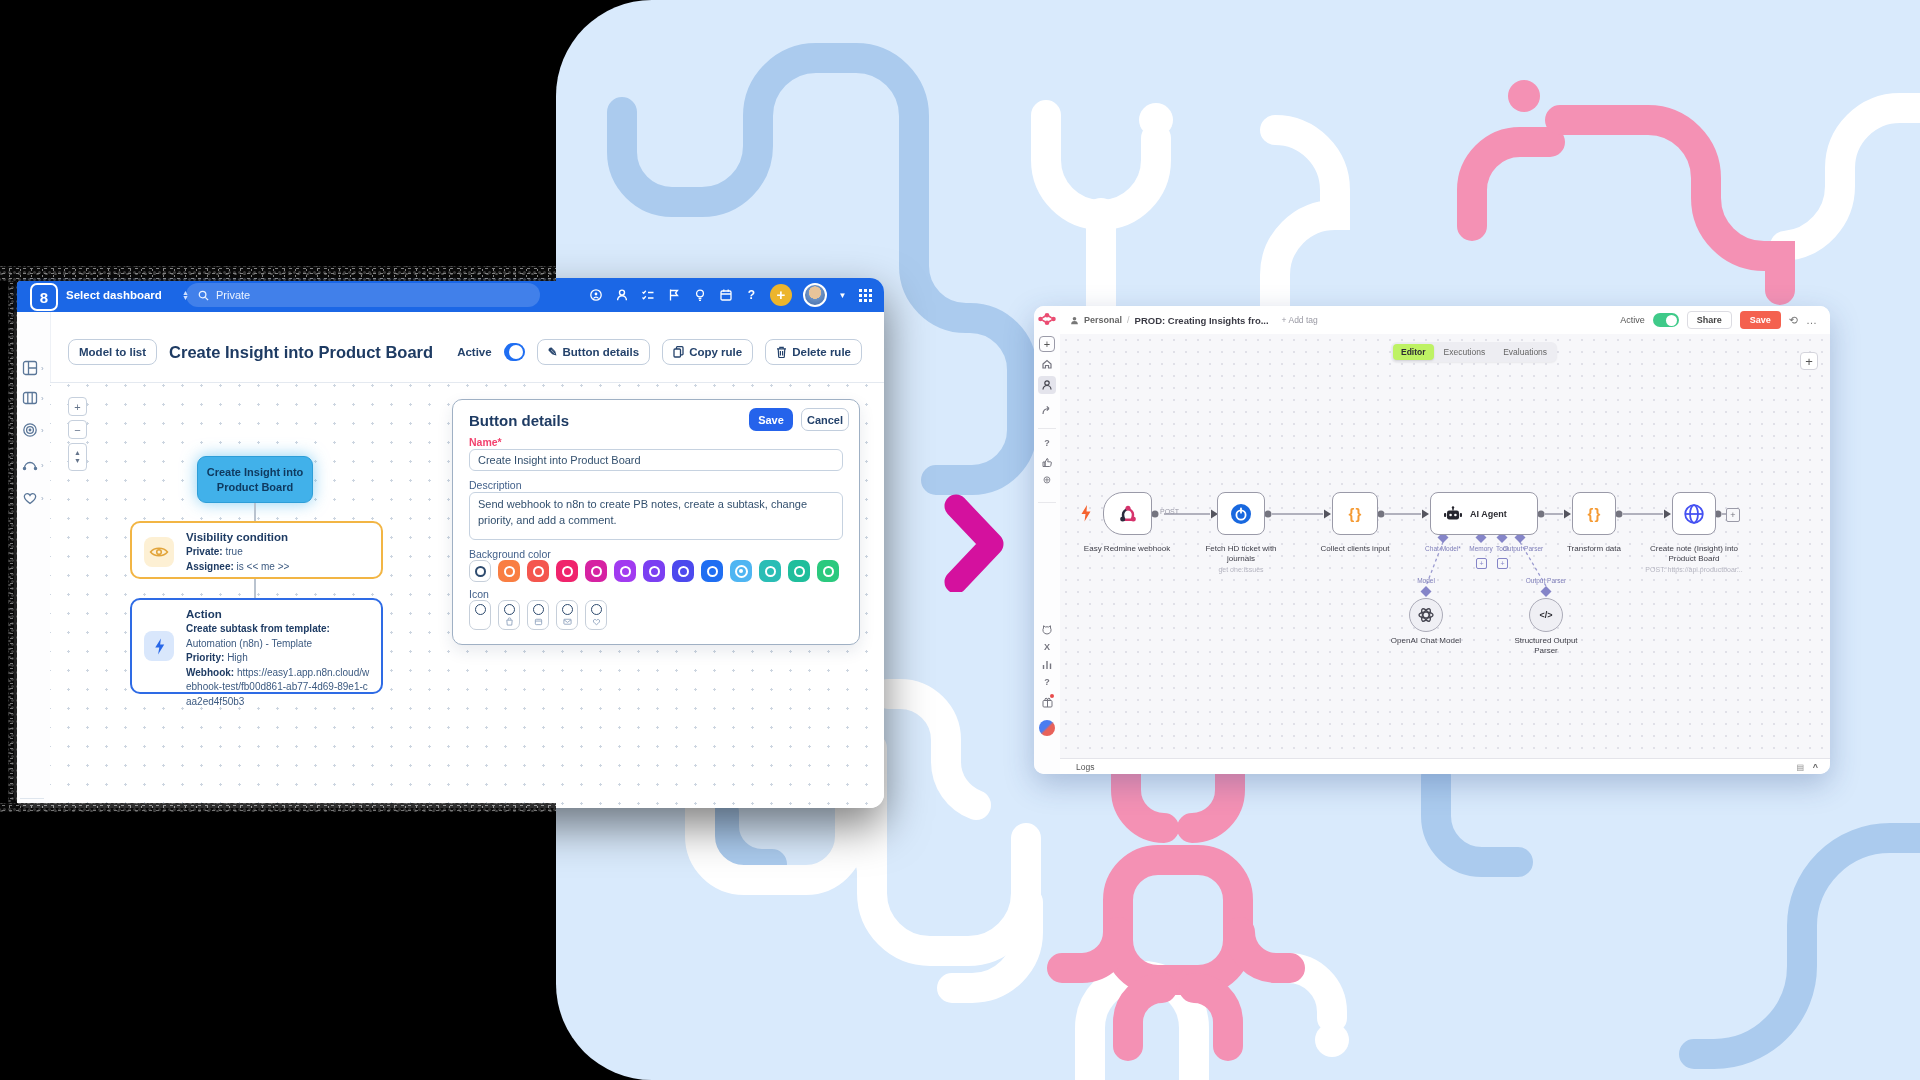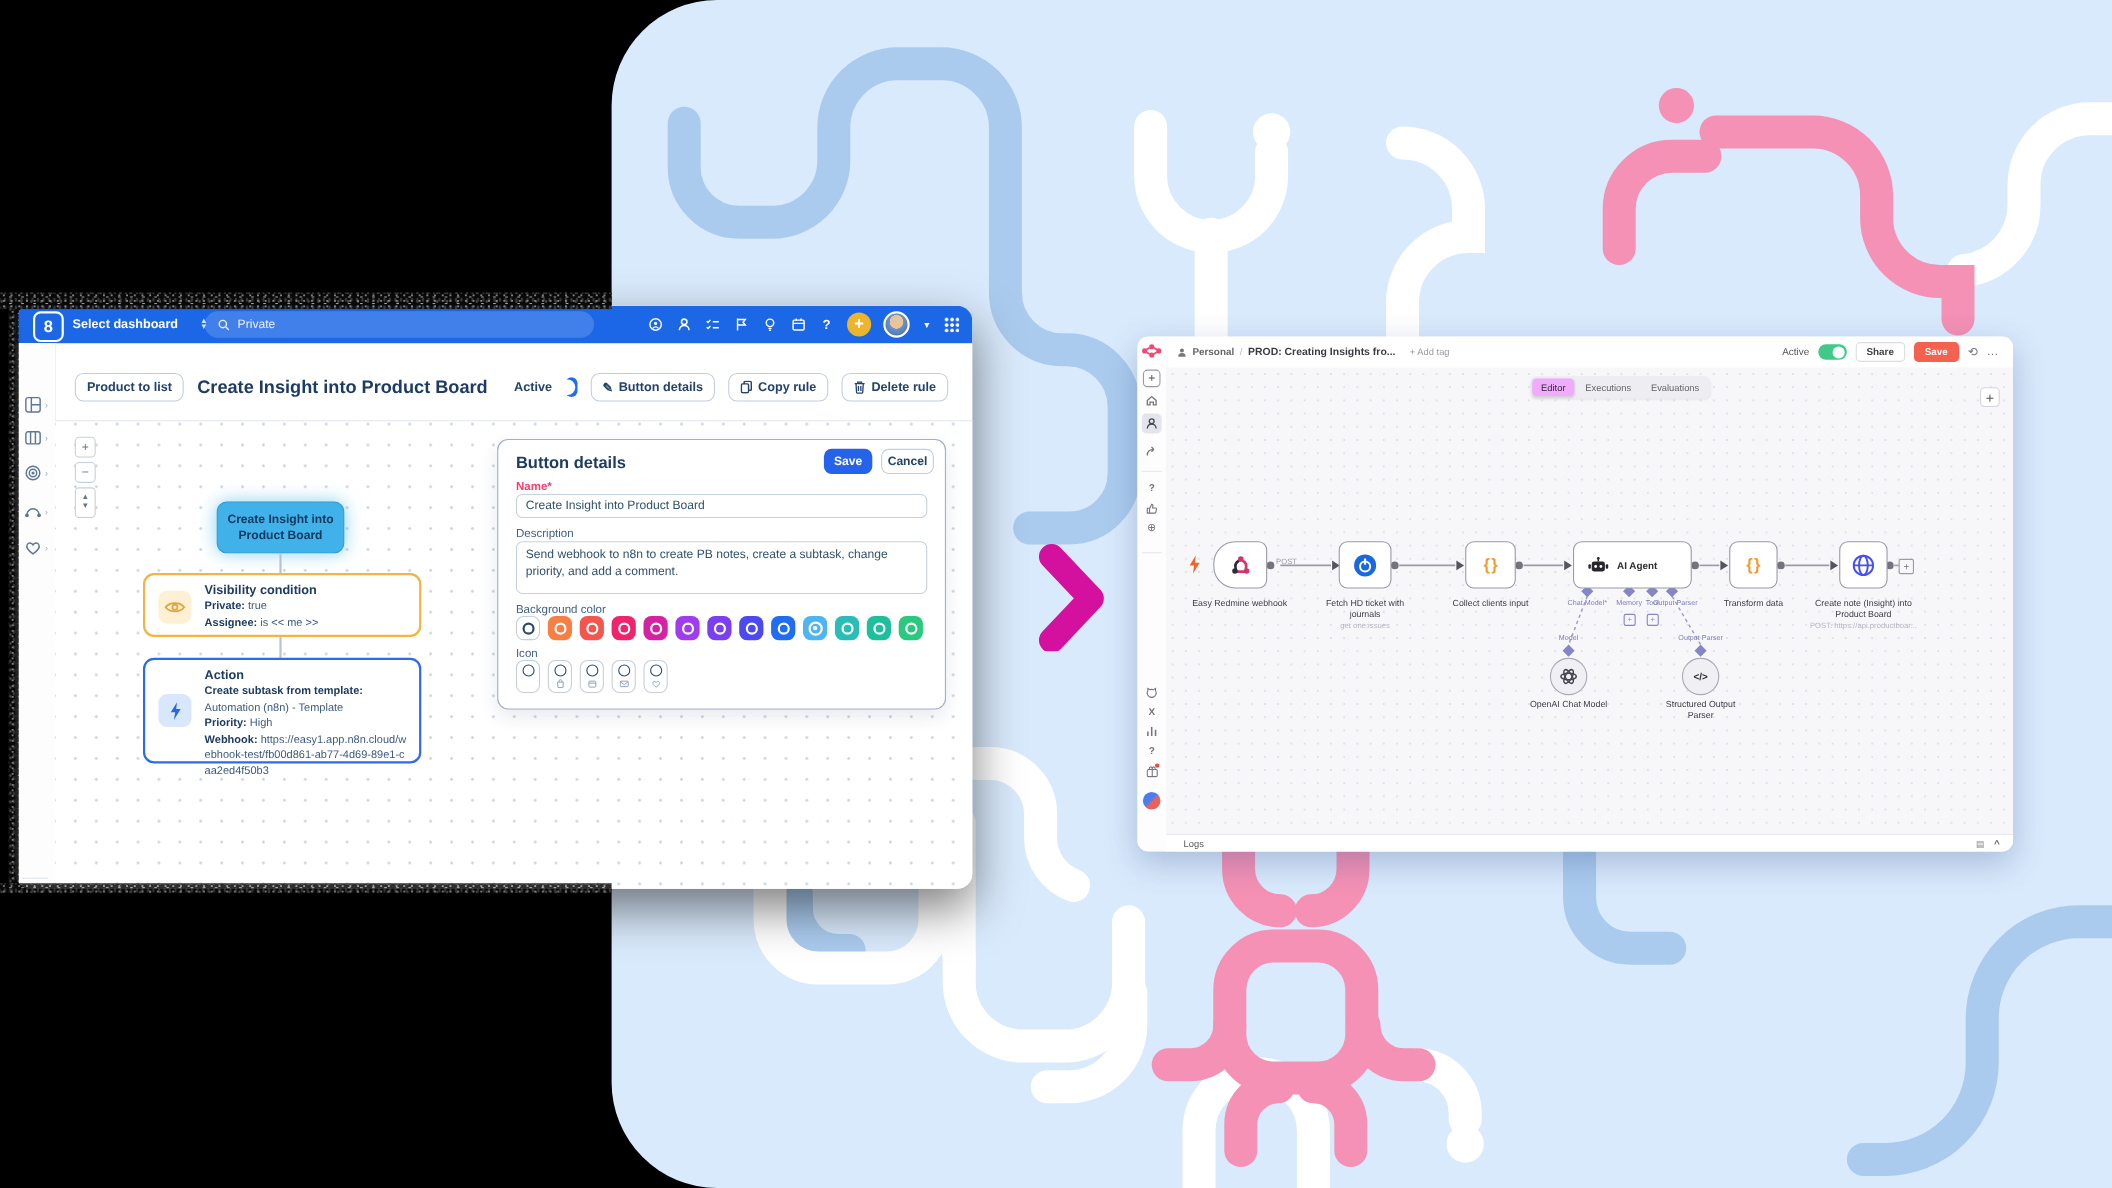--- a/index.html
+++ b/index.html
@@ -86,21 +86,21 @@
   .n-rail{position:absolute;left:0;top:0;width:26px;height:468px;background:#fdfdfe;border-right:1px solid #ececf0;}
   .nri{position:absolute;left:0;width:26px;text-align:center;color:#75757f;}
   .n-header{position:absolute;left:26px;top:0;width:770px;height:28px;display:flex;align-items:center;background:#fff;}
   .n-canvas{position:absolute;left:26px;top:28px;width:770px;height:424px;background:#f7f7fa;
     background-image:radial-gradient(#e0e0e8 1px,transparent 1.2px);background-size:12px 12px;}
   .n-logs{position:absolute;left:26px;top:452px;width:770px;height:16px;background:#fff;border-top:1px solid #e4e4ea;
     display:flex;align-items:center;font-size:8.5px;color:#555;}
   .n-tabs{position:absolute;left:357px;top:36px;height:20px;background:#ededf2;border-radius:6px;display:flex;align-items:center;
     padding:2px;gap:2px;box-sizing:border-box;box-shadow:0 1px 2px rgba(0,0,0,.06);}
   .n-tab{font-size:8.5px;color:#666;padding:0 8px;height:16px;display:flex;align-items:center;border-radius:4px;white-space:nowrap;}
-  .n-tab.on{background:#f0abfc;color:#2d2d33;font-weight:400;box-shadow:0 1px 2px rgba(0,0,0,.12);}
+  .n-tab.on{background:#bef264;color:#2d2d33;font-weight:700;box-shadow:0 1px 2px rgba(0,0,0,.12);}
   .n-node{position:absolute;height:43px;background:#fff;border:1.5px solid #9a9aa8;border-radius:8px;box-sizing:border-box;
     display:flex;align-items:center;justify-content:center;}
   .n-label{position:absolute;font-size:8px;color:#3c3c46;text-align:center;line-height:1.25;transform:translateX(-50%);white-space:pre-line;}
   .n-sub{position:absolute;font-size:7px;color:#b4b4c0;text-align:center;transform:translateX(-50%);white-space:nowrap;}
   .n-port{position:absolute;font-size:6.5px;color:#7d7db8;transform:translateX(-50%);white-space:nowrap;}
   .n-plusbox{position:absolute;width:9px;height:9px;border:1px solid #8585c8;border-radius:2px;color:#8585c8;font-size:7px;
     display:flex;align-items:center;justify-content:center;background:#f7f7fa;}
   .n-circle{position:absolute;width:34px;height:34px;border-radius:50%;background:#efeff4;border:1px solid #ababb8;
     box-sizing:border-box;display:flex;align-items:center;justify-content:center;transform:translateX(-50%);}
   .npill{display:flex;align-items:center;justify-content:center;border-radius:4px;font-size:9px;font-weight:600;height:18px;box-sizing:border-box;}
@@ -507,21 +507,21 @@
         <span class="rlc" style="top:149px;">›</span>
       <svg class="rli" style="top:178px;" viewBox="0 0 16 16">
           <path d="M8 13.5 C3 10 1.5 7.2 2.8 5 C4 3 6.8 3.2 8 5.4 C9.2 3.2 12 3 13.2 5 C14.5 7.2 13 10 8 13.5 Z" fill="none" stroke="#5b7799" stroke-width="1.3"></path>
         </svg>
         <span class="rlc" style="top:182px;">›</span>
       <div class="abs" style="left:6px;top:486px;width:24px;height:1px;background:#dfe6ee;"></div>
 
     </div>
 
     <div class="e-header">
-      <span class="ebtn">Product to list</span>
+      <span class="ebtn">Model to list</span>
       <span class="e-title">Create Insight into Product Board</span>
       <span style="flex:1;"></span>
       <span class="lbl-sm">Active</span>
       <span class="toggle-b">
           <i></i>
         </span>
       <span class="ebtn">
           <span>✎</span>
           <span>Button details</span>
         </span>

